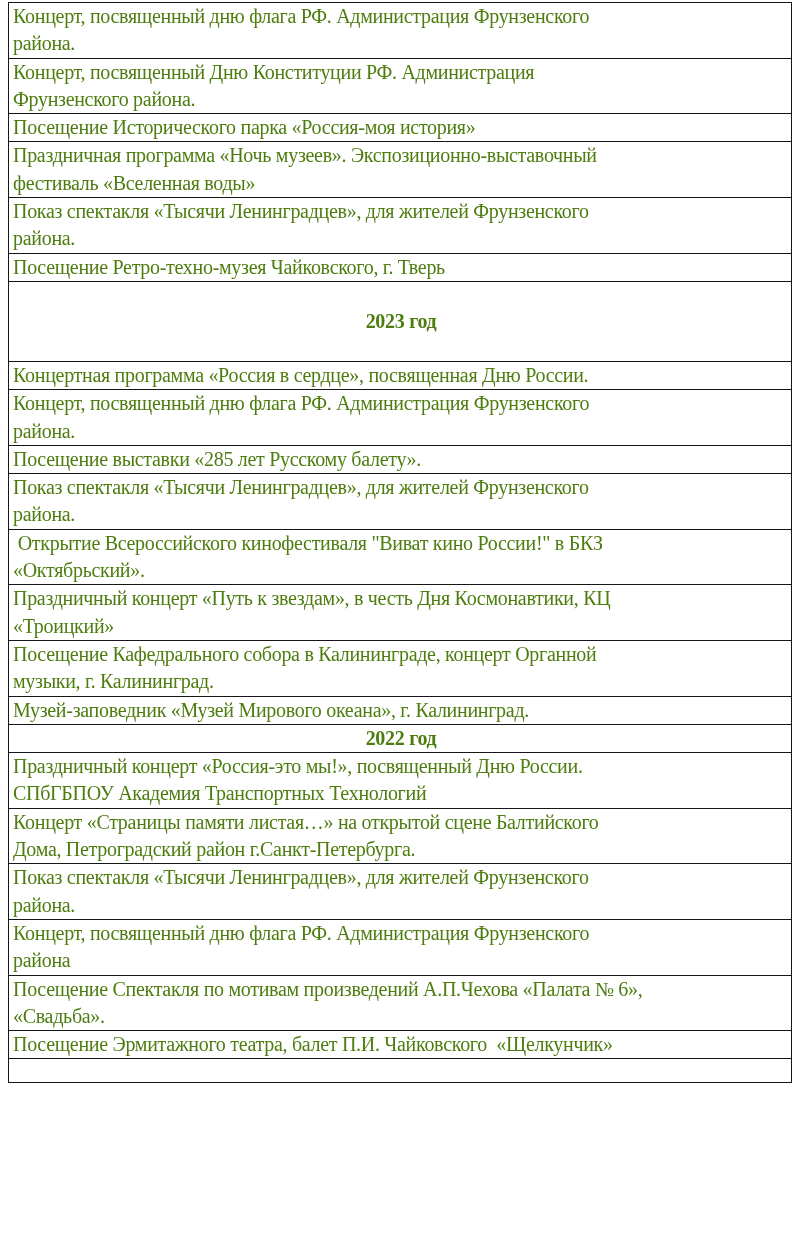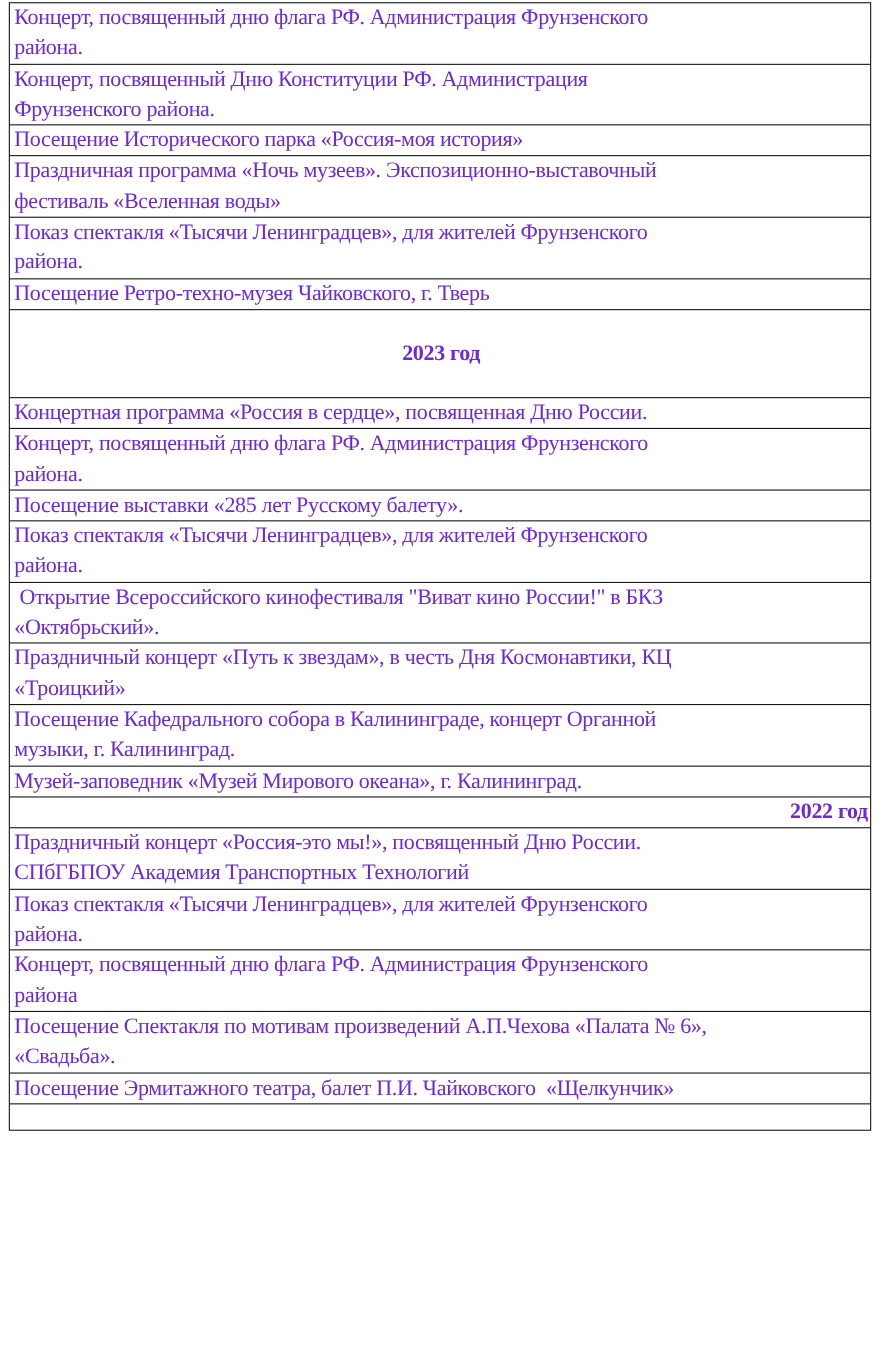--- a/index.html
+++ b/index.html
@@ -19,31 +19,31 @@
     border: 1.5px solid #161616;
     background: #ffffff;
   }
   .row {
     border-top: 1.5px solid #161616;
     padding: 0 2px 0 4px;
     font-family: "Liberation Serif", "DejaVu Serif", serif;
     font-size: 20px;
     line-height: 27.3px;
     letter-spacing: -0.3px;
-    color: #6d28d9;
+    color: #4d7c0f;
     white-space: pre-wrap;
     overflow: hidden;
   }
   .row:first-child {
     border-top: none;
   }
   .row.year-header,
   .row.year-header-tall {
     font-weight: bold;
-    text-align: right;
+    text-align: center;
   }
   .row.year-header-tall {
     min-height: 79px;
     display: flex;
     align-items: center;
     justify-content: center;
   }
   .row.empty {
     min-height: 23px;
   }
@@ -73,20 +73,22 @@
       <div class="row event"><span> Открытие Всероссийского кинофестиваля "Виват кино России!" в БКЗ
 «Октябрьский».</span></div>
       <div class="row event"><span>Праздничный концерт «Путь к звездам», в честь Дня Космонавтики, КЦ
 «Троицкий»</span></div>
       <div class="row event"><span>Посещение Кафедрального собора в Калининграде, концерт Органной
 музыки, г. Калининград.</span></div>
       <div class="row event"><span>Музей-заповедник «Музей Мирового океана», г. Калининград.</span></div>
       <div class="row year-header"><span>2022 год</span></div>
       <div class="row event"><span>Праздничный концерт «Россия-это мы!», посвященный Дню России.
 СПбГБПОУ Академия Транспортных Технологий</span></div>
+      <div class="row event"><span>Концерт «Страницы памяти листая…» на открытой сцене Балтийского
+Дома, Петроградский район г.Санкт-Петербурга.</span></div>
       <div class="row event"><span>Показ спектакля «Тысячи Ленинградцев», для жителей Фрунзенского
 района.</span></div>
       <div class="row event"><span>Концерт, посвященный дню флага РФ. Администрация Фрунзенского
 района</span></div>
       <div class="row event"><span>Посещение Спектакля по мотивам произведений А.П.Чехова «Палата № 6»,
 «Свадьба».</span></div>
       <div class="row event"><span>Посещение Эрмитажного театра, балет П.И. Чайковского  «Щелкунчик»</span></div>
       <div class="row empty"><span></span></div>
     </div>
 </div>

